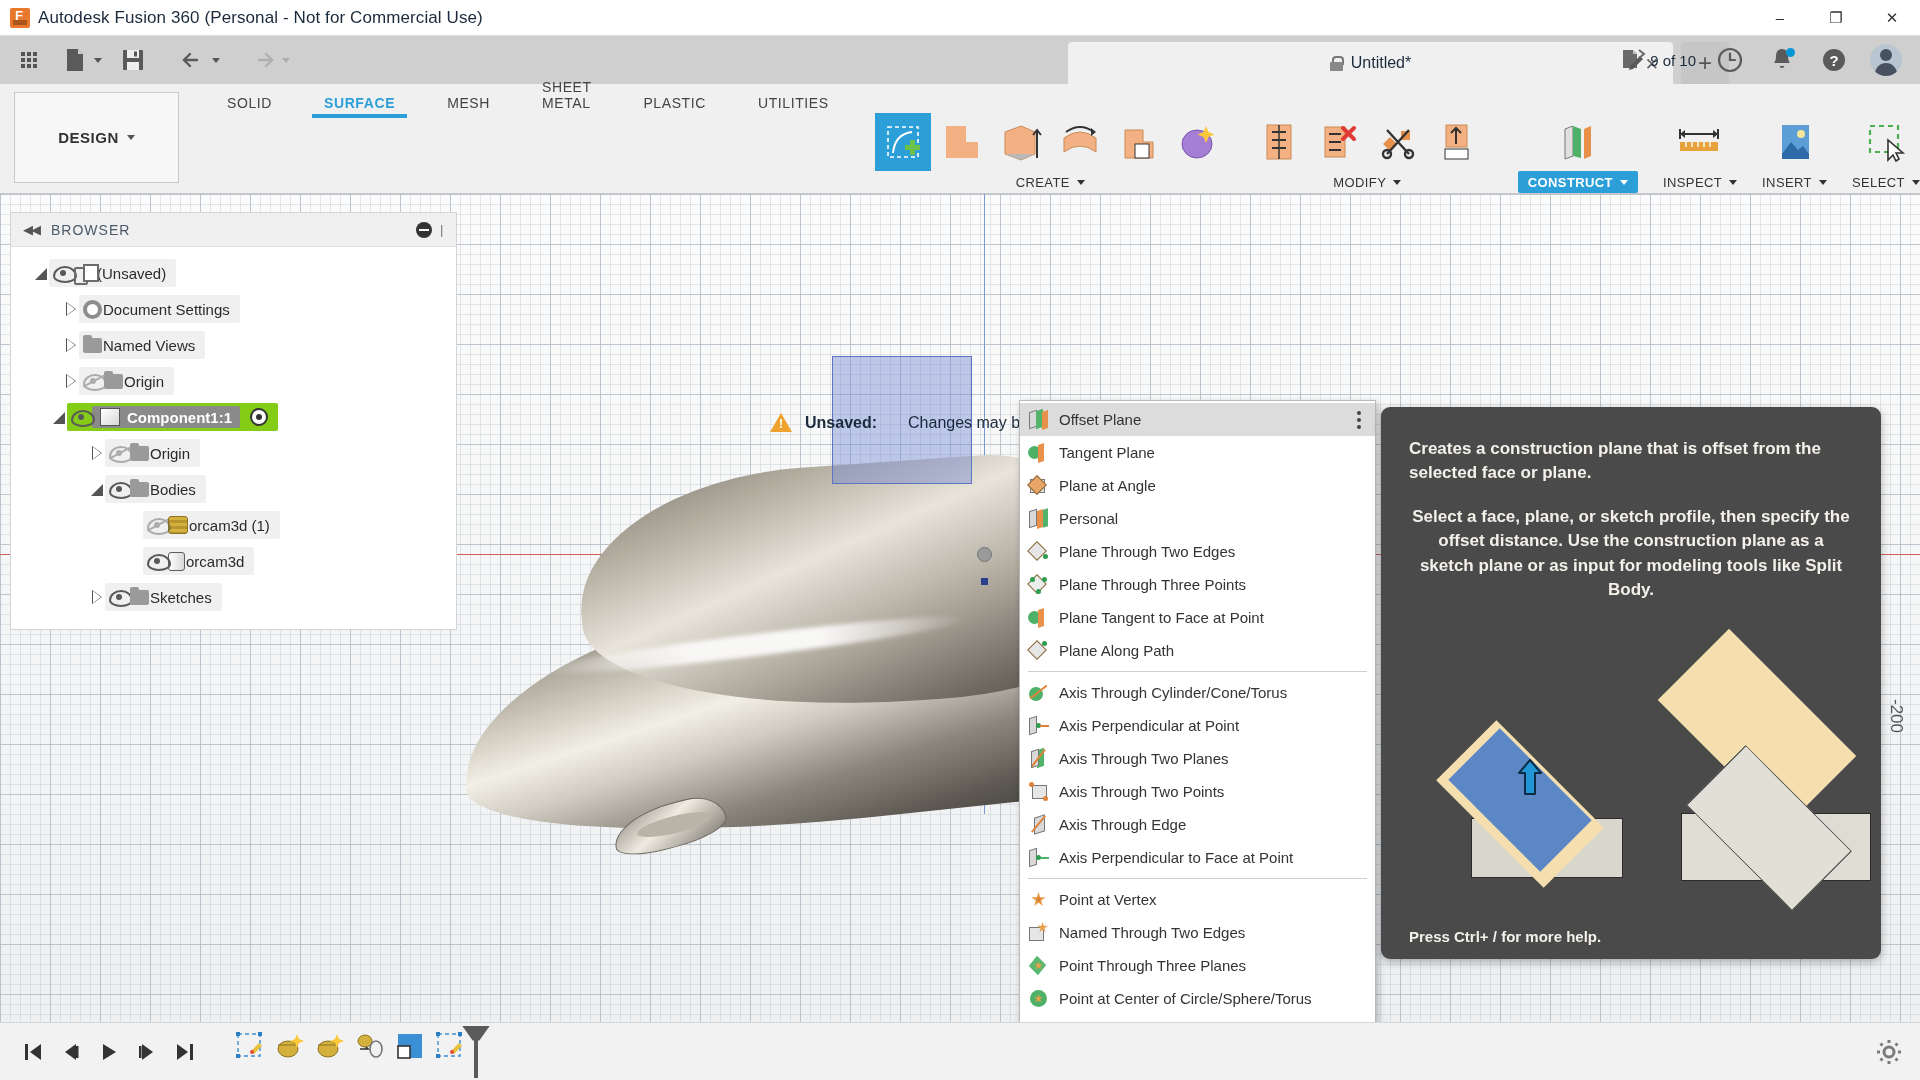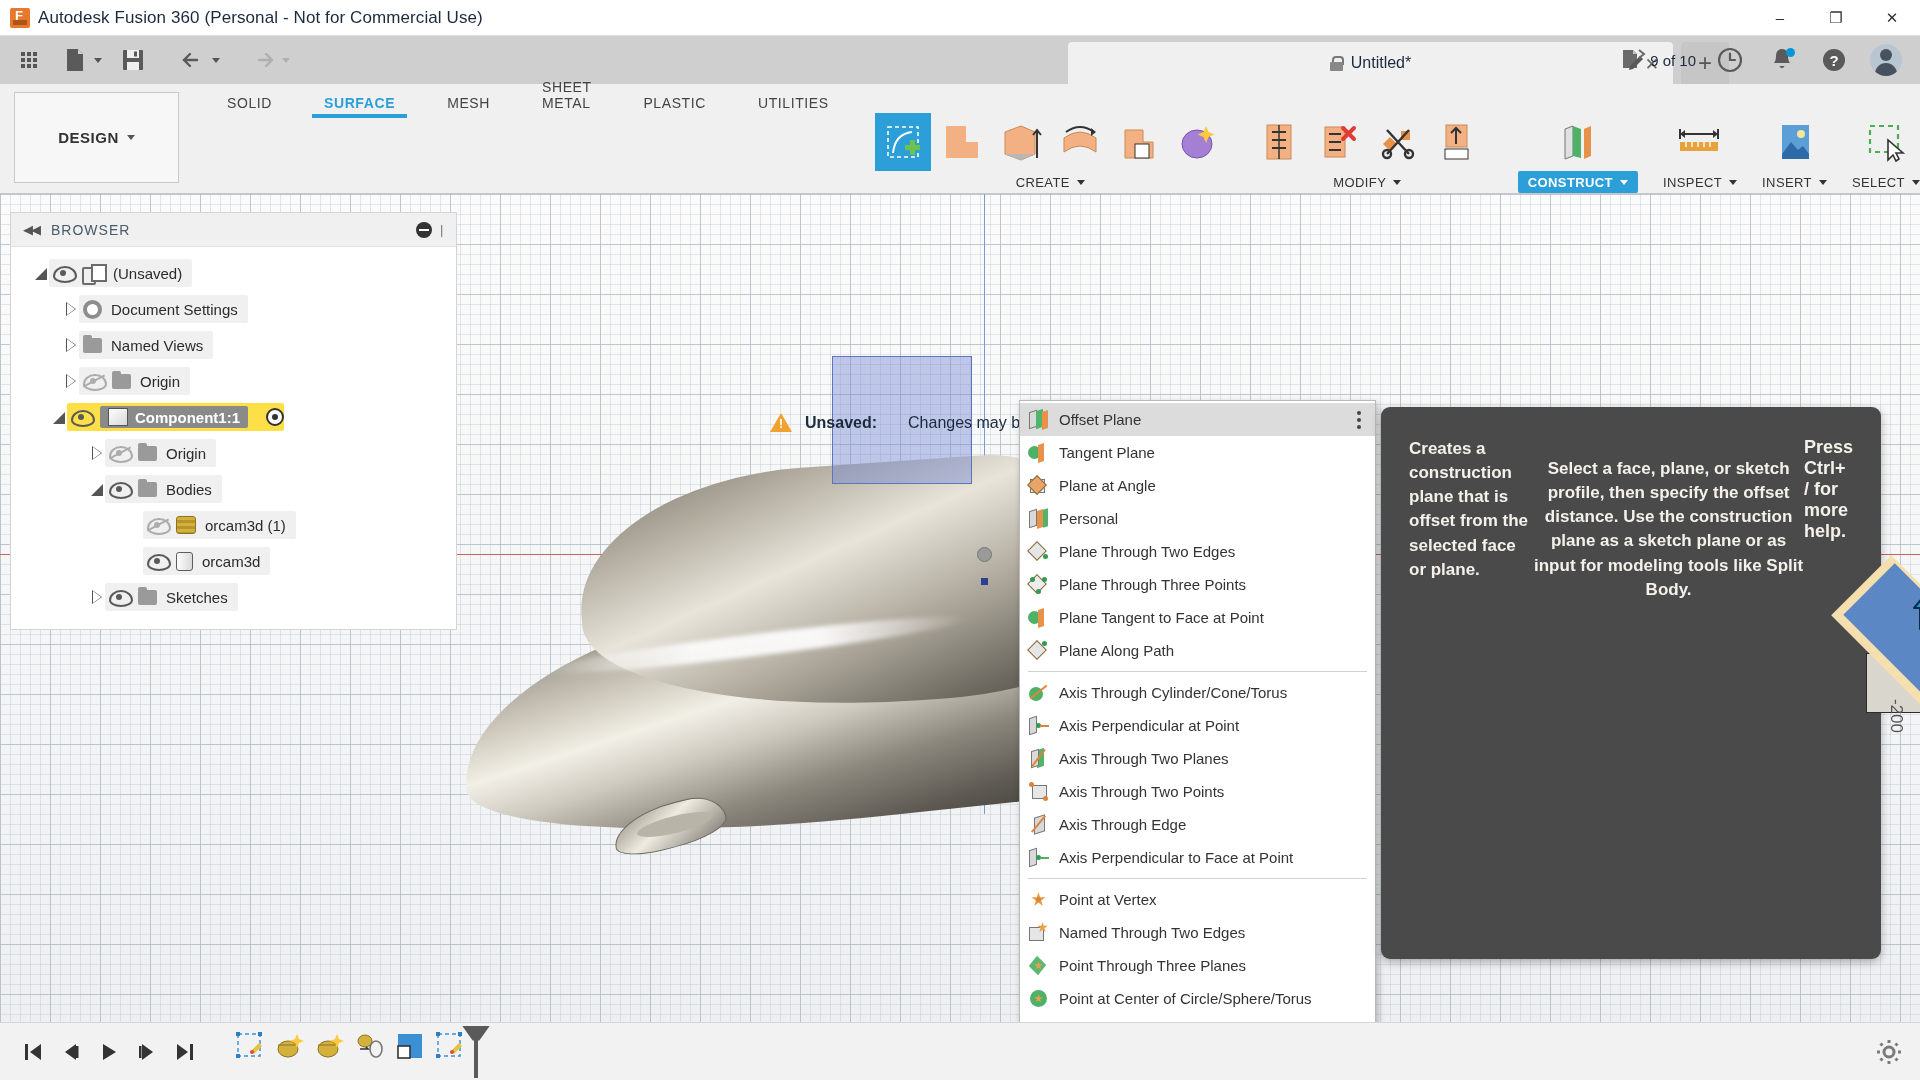--- a/index.html
+++ b/index.html
@@ -135,21 +135,21 @@
   #browser-collapse { margin:0 12px 0 12px; color:#555; font-size:13px; letter-spacing:-2px; }
   #browser-title { font-size:14px; color:#4a5a6a; letter-spacing:1px; }
   .panel-dot { margin-left:auto; margin-right:8px; width:16px; height:16px; border-radius:50%;
     background:#333; position:relative; }
   .panel-dot:after { content:""; position:absolute; left:3px; top:7px; width:10px; height:2px;
     background:#fff; }
   .panel-grip { width:10px; margin-right:6px; color:#777; font-size:13px; }
   #tree { padding:8px 0 14px 0; background:#fff; }
   .trow { height:36px; display:flex; align-items:center; font-size:15px; color:#2b2b2b;
     white-space:nowrap; }
-  .trow .hl { background:#f0f0f0; display:flex; align-items:center; gap:9px; padding:2px 10px 2px 4px;
+  .trow .hl { background:#f0f0f0; display:flex; align-items:center; gap:1px; padding:2px 10px 2px 4px;
     border-radius:2px; height:28px; }
   .trow.selected .hl { background:#8a8a8a; color:#fff; }
   .arrow { width:16px; height:16px; flex:none; position:relative; }
   .arrow.closed:after { content:""; position:absolute; left:4px; top:2px; border-left:8px solid transparent;
     border-top:6px solid transparent; border-bottom:6px solid transparent;
     border-left-color:#fff; filter:drop-shadow(0 0 0 #555); }
   .arrow.closed { border:none; }
   .arrow.closed i { display:block; width:0;height:0; border-top:6px solid transparent;
     border-bottom:6px solid transparent; border-left:9px solid #ffffff; margin:2px 0 0 4px;
     position:relative; }
@@ -227,25 +227,25 @@
   .ic-star { position:absolute; left:3px; top:3px; width:15px; height:15px; background:#e8a04a;
     clip-path:polygon(50% 0,61% 35%,98% 35%,68% 57%,79% 93%,50% 71%,21% 93%,32% 57%,2% 35%,39% 35%); }
   .ic-circ-g { position:absolute; left:2px; top:2px; width:17px; height:17px; border-radius:50%;
     background:#4fb168; }
   .ic-box { position:absolute; left:2px; top:4px; width:15px; height:14px; background:#e6e6e6;
     border:1px solid #777; }
 
   
   #tip { position:absolute; left:1381px; top:213px; width:500px; height:552px; background:#4a4a4a;
     border-radius:9px; box-shadow:0 3px 10px rgba(0,0,0,.3); padding:30px 28px 14px 28px;
-    display:flex; flex-direction:row; }
+    display:flex; flex-direction:column; }
   #tip p { color:#f4f1ea; font-size:17px; font-weight:bold; line-height:1.42; }
   #tip p + p { margin-top:20px;text-align:center; }
   #tip-art { flex:1; position:relative; margin-top:6px; }
-  #tip-foot { color:#f4f1ea; font-size:18px; font-weight:bold; }
+  #tip-foot { color:#f4f1ea; font-size:15px; font-weight:bold; }
   .iso { position:absolute; }
   
   #o1-body { left:62px; top:210px; width:152px; height:60px; background:#d9d6cd;
     border:1px solid #2b2b2b; }
   #o1-plane { left:18px; top:117px; width:185px; height:185px;
     background:#f5dfae; transform:rotate(45deg) scaleY(.56); transform-origin:center;
     width:152px; height:152px; left:35px; top:120px; }
   #o1-face { left:46px; top:127px; width:130px; height:130px; background:#5b87c4;
     transform:rotate(45deg) scaleY(.56); }
   #o1-arrow { left:108px; top:150px; width:26px; height:38px; }
@@ -641,21 +641,21 @@
             </span>
           <span class="folder"></span>
           <span>Origin</span>
         </span>
       </div>
 
       <div class="trow selected" style="padding-left:40px">
         <span class="arrow open">
             <i></i>
           </span>
-        <span class="hl" style="background:#fde047;padding-right:0">
+        <span class="hl" style="background:#84cc16;padding-right:10px">
           <span class="eye"></span>
           <span style="background:#8a8a8a;display:flex;align-items:center;gap:7px;padding:2px 8px;color:#fff;border-radius:2px;">
             <span class="compicon"></span>
             <span style="font-weight:bold">Component1:1</span>
           </span>
           <span class="radio"></span>
         </span>
       </div>
 
       <div class="trow" style="padding-left:78px">

